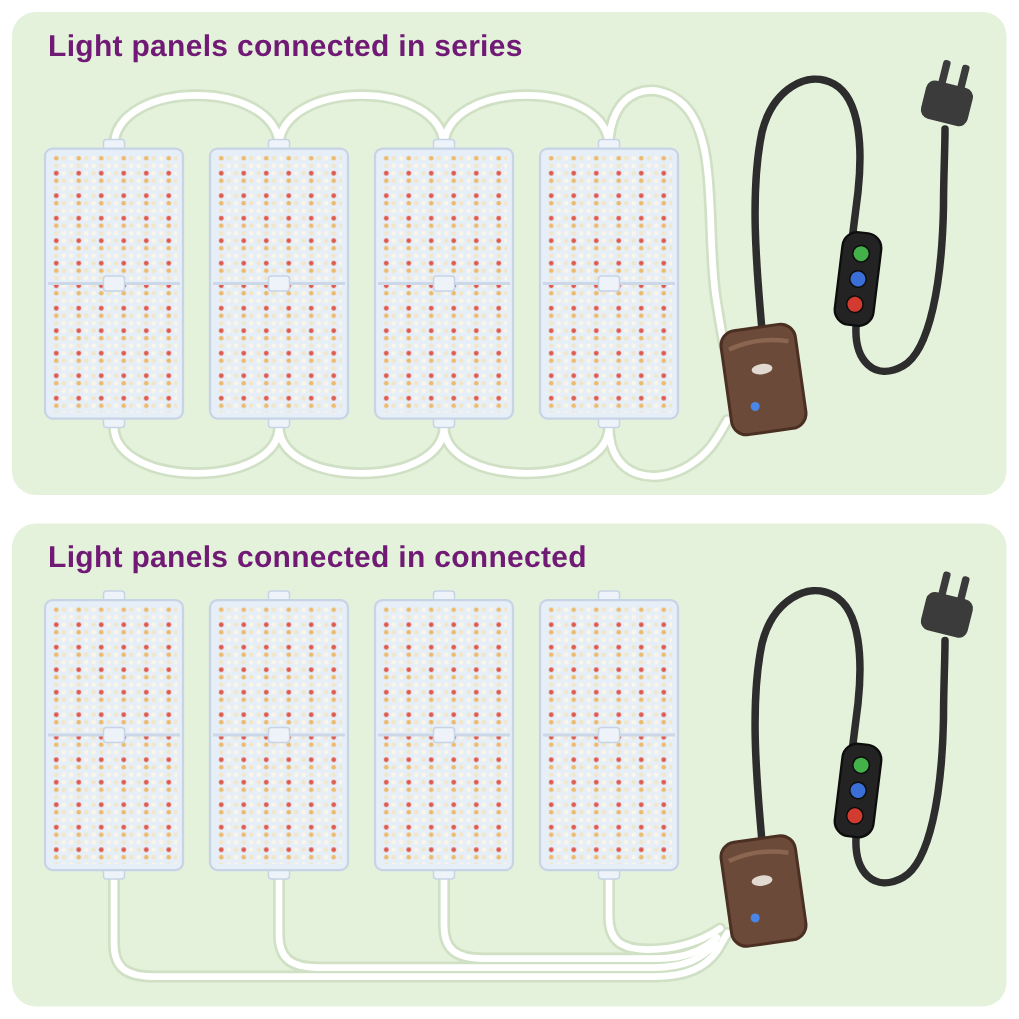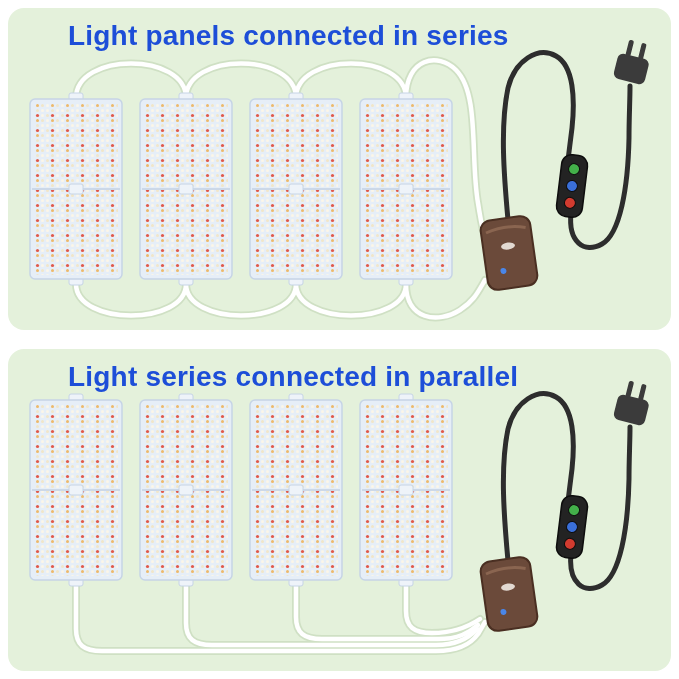--- a/index.html
+++ b/index.html
@@ -1,21 +1,21 @@
 <!DOCTYPE html>
 <html><head>
 <meta charset="utf-8">
 <style>
   html,body{margin:0;padding:0;background:#ffffff;}
   body{width:679px;height:679px;font-family:"Liberation Sans",sans-serif;}
   .canvas{position:relative;width:679px;height:679px;background:#ffffff;overflow:hidden;}
   .section{position:absolute;left:8px;width:663px;height:322px;background:#e4f1db;border-radius:16px;overflow:hidden;}
   #section-series{top:8px;}
   #section-parallel{top:349px;}
-  .section-title{position:absolute;left:24px;top:12px;font-size:28px;font-weight:bold;color:#1d4ed8;letter-spacing:.2px;z-index:2;margin-left:36px;}
+  .section-title{position:absolute;left:24px;top:12px;font-size:20px;font-weight:bold;color:#701a75;letter-spacing:.2px;z-index:2;}
   svg.diagram{position:absolute;left:0;top:0;width:663px;height:322px;display:block;}
   .cable-out{fill:none;stroke:#cfe0c4;stroke-width:8;stroke-linecap:round;stroke-linejoin:round;}
   .cable-in{fill:none;stroke:#ffffff;stroke-width:4.5;stroke-linecap:round;stroke-linejoin:round;}
   .blk{fill:none;stroke:#2d2d2d;stroke-width:5;stroke-linecap:round;stroke-linejoin:round;}
 </style>
 </head>
 <body>
 
 <svg width="0" height="0" style="position:absolute" aria-hidden="true">
   <defs>
@@ -103,21 +103,21 @@
       </g>
       <use href="#led-panel" x="22" y="85"></use>
       <use href="#led-panel" x="132" y="85"></use>
       <use href="#led-panel" x="242" y="85"></use>
       <use href="#led-panel" x="352" y="85"></use>
       <use href="#power-assembly"></use>
     </svg>
   </div>
 
   <div class="section" id="section-parallel">
-    <div class="section-title">Light series connected in parallel</div>
+    <div class="section-title">Light panels connected in connected</div>
     <svg class="diagram" viewBox="0 0 663 322">
       <g>
         <use href="#pc1" class="cable-out"></use>
           <use href="#pc2" class="cable-out"></use>
           <use href="#pc3" class="cable-out"></use>
           <use href="#pc4" class="cable-out"></use>
         <use href="#pc1" class="cable-in"></use>
           <use href="#pc2" class="cable-in"></use>
           <use href="#pc3" class="cable-in"></use>
           <use href="#pc4" class="cable-in"></use>

